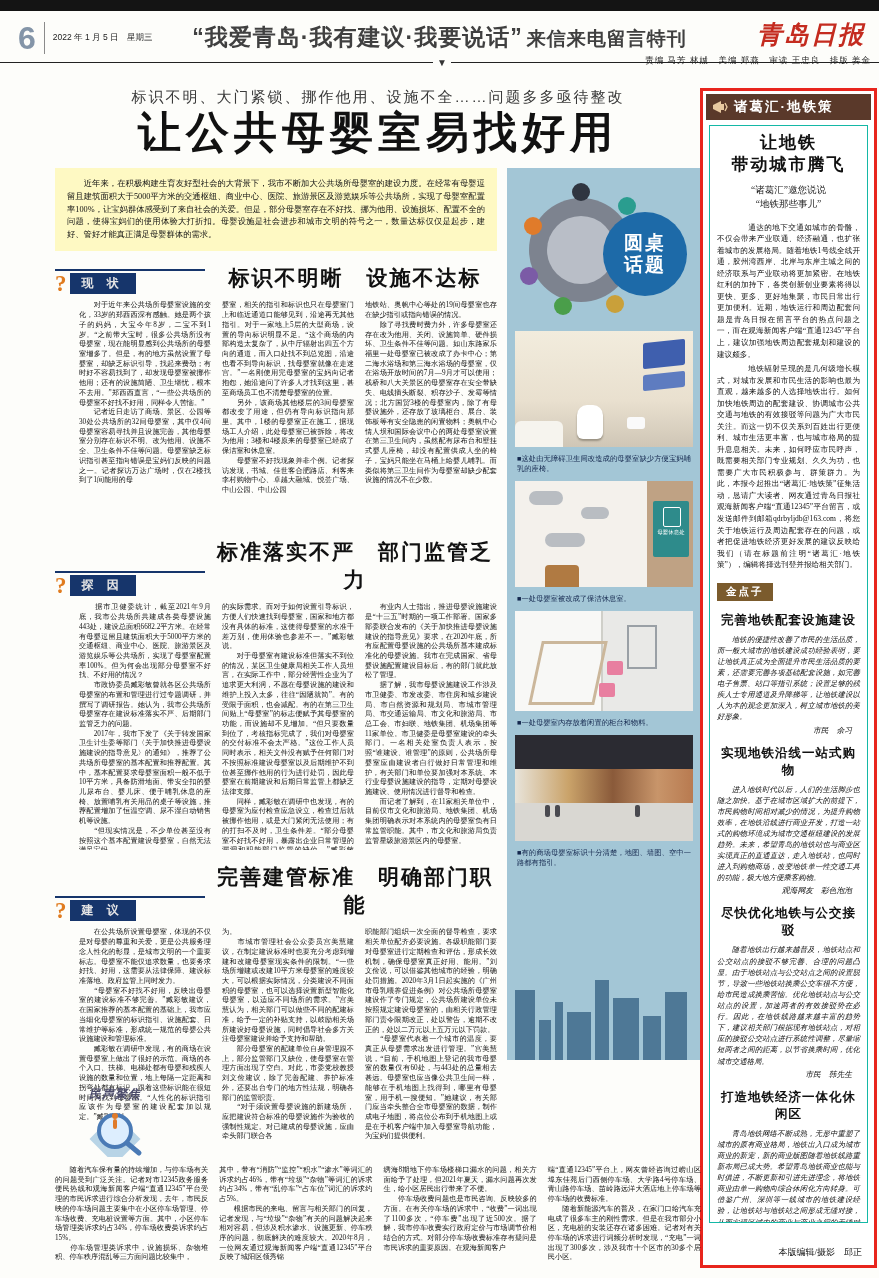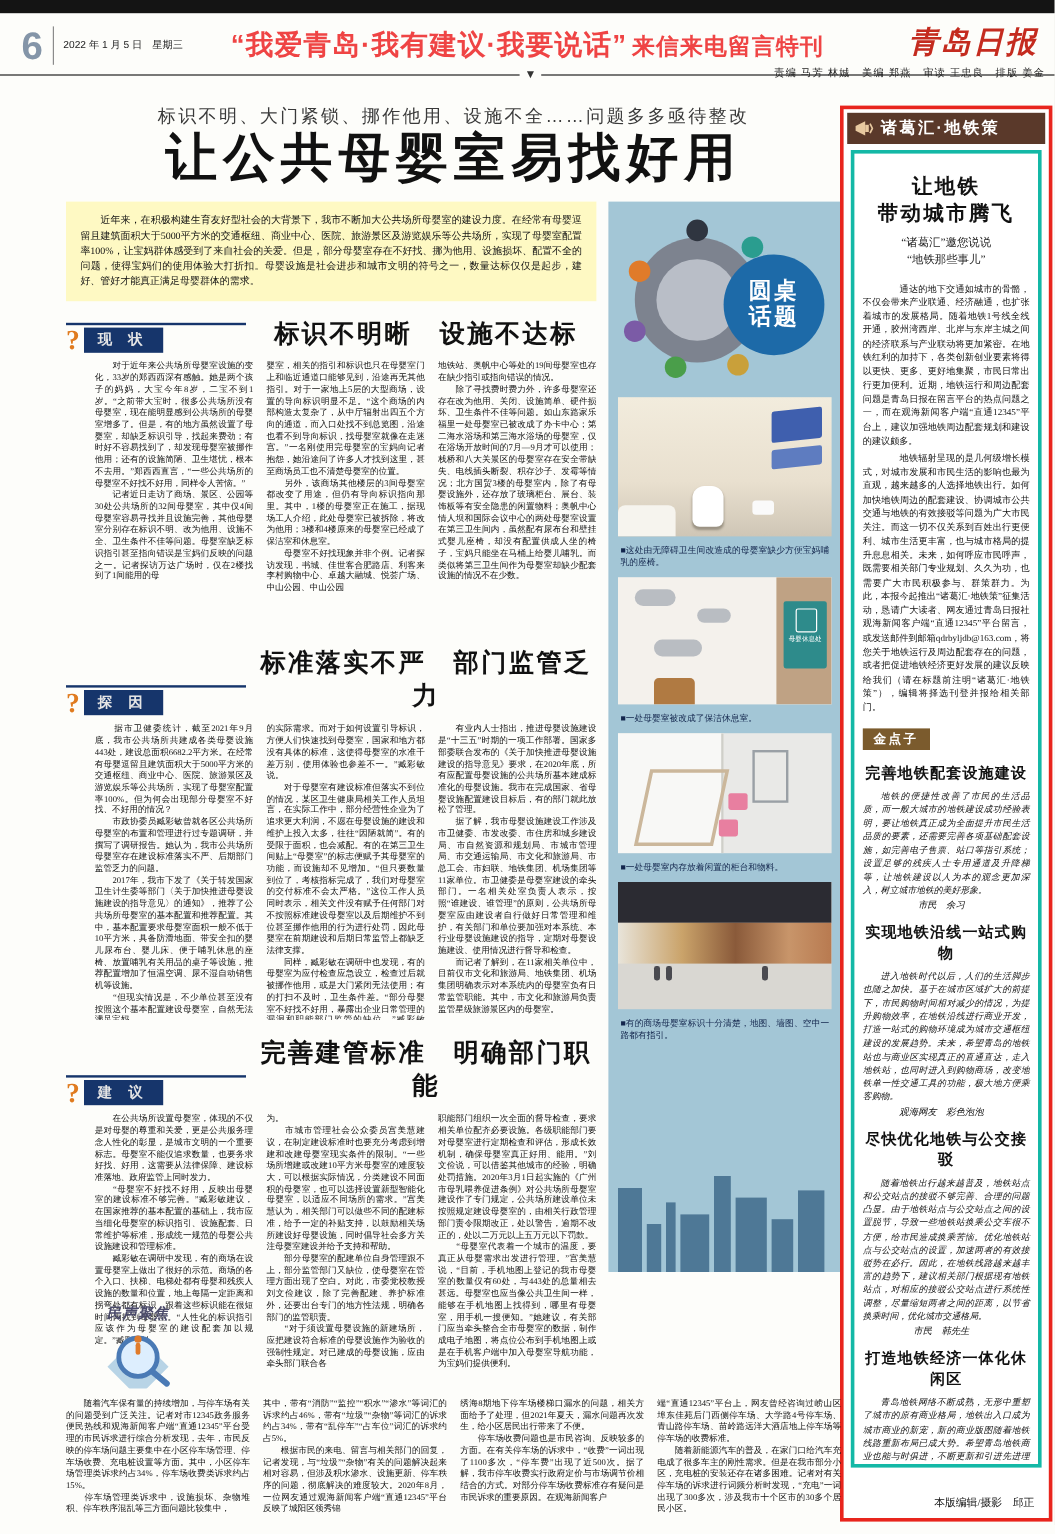--- a/index.html
+++ b/index.html
@@ -4,21 +4,21 @@
 <style>
   html,body{margin:0;padding:0;background:#e9e9e7;}
   .page{position:relative;width:879px;height:1278px;background:#fdfdfa;overflow:hidden;
         font-family:"Liberation Serif","DejaVu Serif",serif;color:#111;}
   
   .top-bar{position:absolute;left:0;top:0;width:879px;height:11px;background:#141414;}
   .pageno-block{position:absolute;left:18px;top:22px;display:flex;align-items:center;gap:8px;}
   .pageno{font-size:32px;font-weight:bold;color:#8495a8;font-family:"Liberation Sans",sans-serif;line-height:1;}
   .pn-divider{width:1px;height:32px;background:#8b8b8b;}
   .pg-date{font-size:8.5px;color:#222;font-family:"Liberation Sans",sans-serif;}
-  .header-title{position:absolute;left:50%;top:22px;transform:translateX(-50%);white-space:nowrap;color:#ef4444;}
+  .header-title{position:absolute;left:50%;top:22px;transform:translateX(-50%);white-space:nowrap;color:#404040;}
   .ht-quote{font-size:23px;font-weight:900;font-family:"Liberation Sans",sans-serif;letter-spacing:1px;}
   .ht-rest{font-size:19px;font-weight:900;font-family:"Liberation Sans",sans-serif;letter-spacing:1px;}
   .masthead{position:absolute;right:14px;top:18px;font-size:25px;font-weight:900;color:#c42b1f;
             font-style:italic;letter-spacing:2px;}
   .header-rule{position:absolute;left:0;top:62px;width:879px;border-top:1.6px solid #222;}
   .rule-notch{position:absolute;left:433px;top:57px;font-size:10px;color:#333;background:#fdfdfa;padding:0 4px;}
   .credits{position:absolute;right:8px;top:55px;font-size:8.5px;color:#222;letter-spacing:1px;
            font-family:"Liberation Sans",sans-serif;}
   
   .article{position:absolute;left:55px;top:84px;width:646px;}
@@ -69,29 +69,29 @@
   .ph4 .ceil{position:absolute;left:0;top:0;width:100%;height:34px;background:#2b2b32;}
   .ph4 .shops{position:absolute;left:0;top:34px;width:100%;height:34px;background:linear-gradient(90deg,#e8e4da 0%,#caa36a 30%,#8a5a3a 55%,#c8956a 80%,#b87a50 100%);}
   .ph4 .fig{position:absolute;width:5px;height:12px;background:#4a4a50;border-radius:2px;bottom:24px;}
   .skyline{flex:1;display:flex;align-items:flex-end;gap:4px;padding-bottom:0;}
   .bld{background:#4e7896;flex:none;}
   
   .sidebar{position:absolute;left:700px;top:88px;width:177px;height:1180px;border:3.5px solid #e8251d;
            background:#fff;box-sizing:border-box;}
   .sb-banner{background:#5a392a;color:#fff;margin:3px 3px 0;padding:4px 6px;font-weight:bold;font-size:13.5px;
              letter-spacing:2px;display:flex;align-items:center;gap:6px;font-family:"Liberation Sans",sans-serif;}
-  .sb-inner{border:3px solid #14b8a6;margin:5px 6px 0;padding:17px 7px 8px;height:1098px;box-sizing:border-box;overflow:hidden;}
+  .sb-inner{border:1px solid #14b8a6;margin:5px 6px 0;padding:6px 7px 8px;height:1098px;box-sizing:border-box;overflow:hidden;}
   .sb-title{font-size:17px;font-weight:900;text-align:center;line-height:1.3;letter-spacing:2px;}
   .sb-subtitle{font-size:9.5px;text-align:center;margin:7px 0 10px;line-height:1.5;color:#222;}
   .sb-intro{font-size:7.6px;line-height:1.52;text-align:justify;text-indent:2em;margin:0 0 3px;}
   .gold-badge{display:inline-block;background:#7b5b2d;color:#fff;font-size:10.5px;font-weight:bold;
               padding:2px 9px;margin:9px 0 2px;letter-spacing:2px;font-family:"Liberation Sans",sans-serif;}
   .idea-h{font-size:12.5px;font-weight:700;text-align:center;letter-spacing:1px;margin:9px 0 5px;}
   .idea-b{font-size:7.4px;line-height:1.5;text-align:justify;text-indent:2em;font-style:italic;margin:0;}
-  .idea-a{font-size:7.8px;text-align:center;font-style:italic;margin:2px 8px 0 0;}
+  .idea-a{font-size:7.8px;text-align:right;font-style:italic;margin:2px 8px 0 0;}
   .sb-credit{position:absolute;right:12px;bottom:6px;font-size:9px;color:#111;}
   
   .bottom{position:absolute;left:55px;top:1086px;width:646px;height:192px;overflow:hidden;}
   .bottom-head{position:relative;height:72px;}
   .voice-badge{position:absolute;left:12px;top:0;width:124px;height:72px;}
   .vb-text{font-size:12px;font-weight:900;color:#4a4a6a;letter-spacing:1px;font-style:italic;padding-left:22px;}
   .bottom-headline{margin:0 0 0 150px;text-align:center;font-size:33px;font-weight:900;letter-spacing:3px;line-height:72px;}
   .bottom-cols{display:flex;gap:11px;margin-top:8px;}
   .bcol{flex:1;font-size:7.2px;line-height:1.35;text-align:justify;white-space:pre-line;}
 </style>

